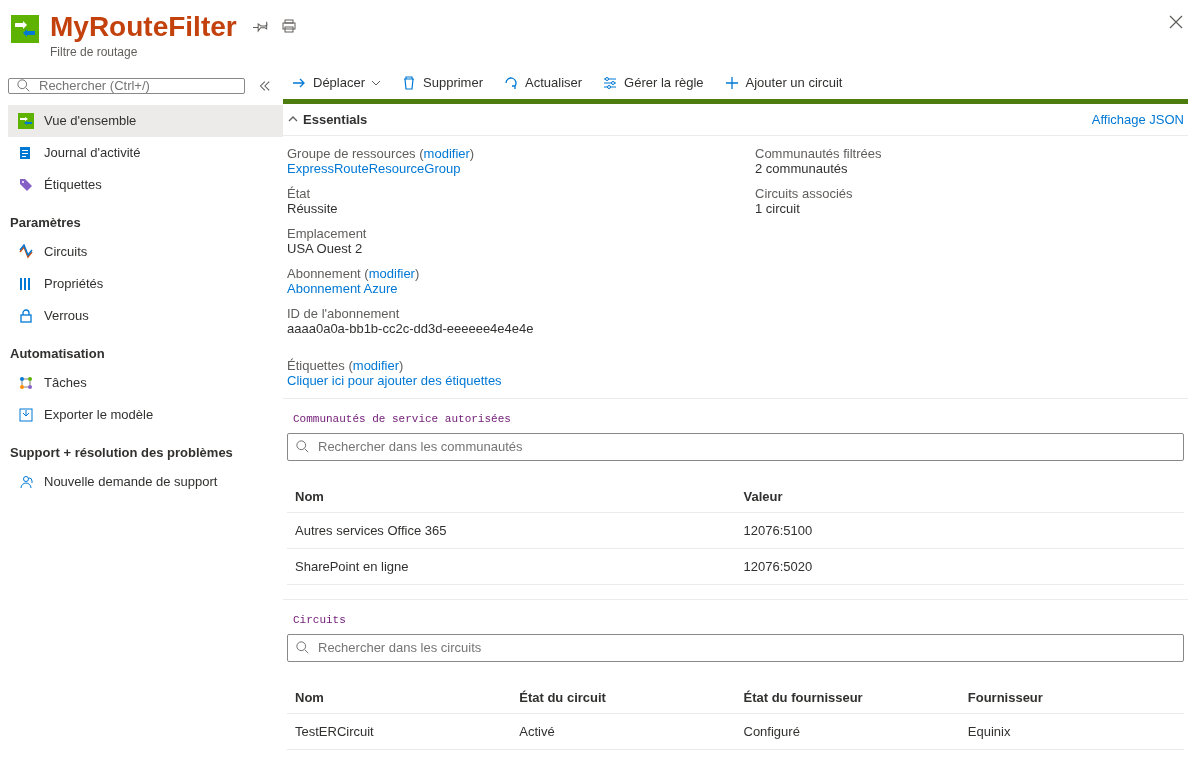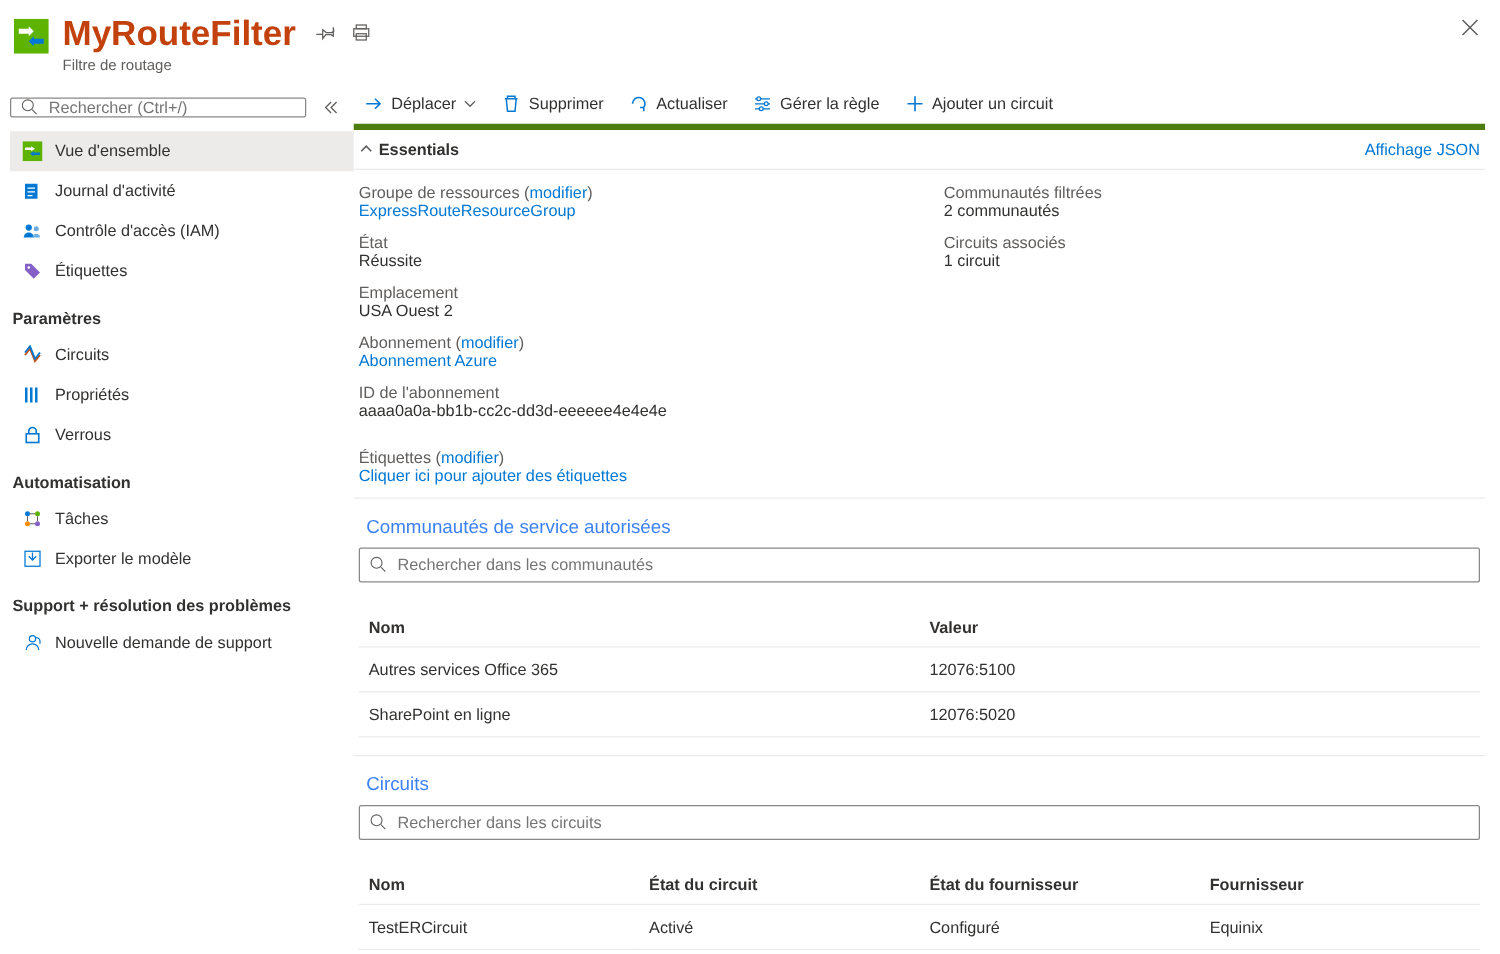--- a/index.html
+++ b/index.html
@@ -77,21 +77,21 @@
   .ess-row { margin-bottom: 10px; }
   .ess-label { color: #605e5c; font-size: 13px; }
   .ess-value { color: #323130; font-size: 13px; }
   .ess-link { color: #0078d4; cursor: pointer; }
   .modifier { color: #605e5c; }
   .modifier a { color: #0078d4; text-decoration: none; cursor: pointer; }
 
   .tags-row { padding: 0 4px 10px 4px; }
 
   .section { border-top: 1px solid #edebe9; padding: 8px 4px 0 4px; }
-  .section-title { font-size: 15px; color: #3b82f6; padding: 6px 0 8px 6px; }
+  .section-title { font-size: 11px; color: #701a75; padding: 6px 0 8px 6px; font-family: Liberation Mono, monospace; }
   .section-search {
     display: flex; align-items: center; border: 1px solid #8a8886;
     border-radius: 2px; padding: 4px 8px; height: 28px; margin-bottom: 20px;
   }
   .section-search input { border: none; outline: none; flex: 1; font-size: 13px; background: transparent; }
 
   .table { width: 100%; border-collapse: collapse; }
   .table th { text-align: left; font-weight: 600; padding: 8px 8px; border-bottom: 1px solid #edebe9; font-size: 13px; }
   .table td { padding: 10px 8px; border-bottom: 1px solid #edebe9; font-size: 13px; }
 
@@ -166,31 +166,20 @@
       <div class="nav-item">
         <span class="nav-icon">
           <svg width="16" height="16" viewBox="0 0 16 16">
               <rect x="2" y="2" width="10" height="12" fill="#0078d4"></rect>
               <rect x="4" y="5" width="6" height="1" fill="#fff"></rect>
               <rect x="4" y="8" width="6" height="1" fill="#fff"></rect>
               <rect x="4" y="11" width="4" height="1" fill="#fff"></rect>
             </svg>
         </span>
         <span>Journal d'activité</span>
-      </div>
-      <div class="nav-item">
-        <span class="nav-icon">
-          <svg width="16" height="16" viewBox="0 0 16 16">
-              <circle cx="5" cy="5" r="2.5" fill="#0078d4"></circle>
-              <path d="M1 13c0-2.5 2-4 4-4s4 1.5 4 4" fill="#0078d4"></path>
-              <circle cx="11" cy="6" r="2" fill="#69afe5"></circle>
-              <path d="M8 13c0-2 1.5-3 3-3s3 1 3 3" fill="#69afe5"></path>
-            </svg>
-        </span>
-        <span>Contrôle d'accès (IAM)</span>
       </div>
       <div class="nav-item">
         <span class="nav-icon">
           <svg width="16" height="16" viewBox="0 0 16 16">
               <path d="M2 2h5l7 7-5 5-7-7z" fill="#8661c5"></path>
               <circle cx="5" cy="5" r="1" fill="#fff"></circle>
             </svg>
         </span>
         <span>Étiquettes</span>
       </div>

